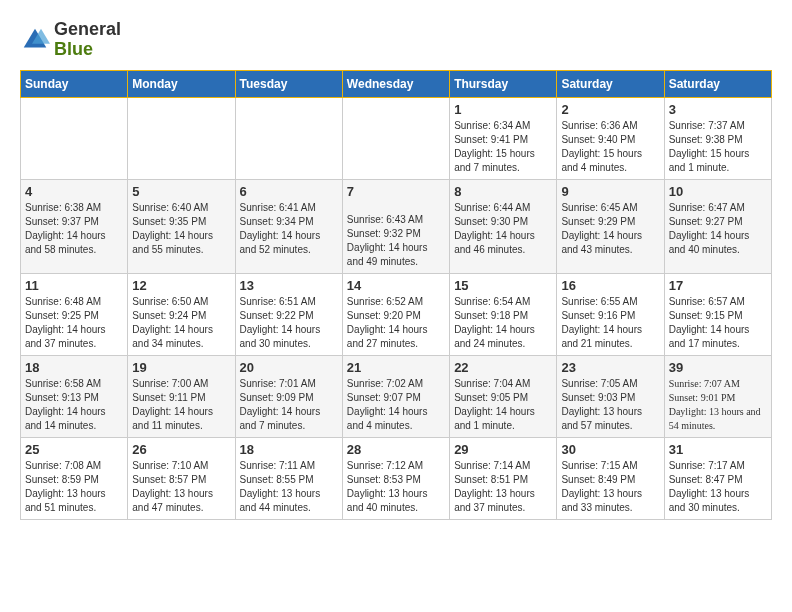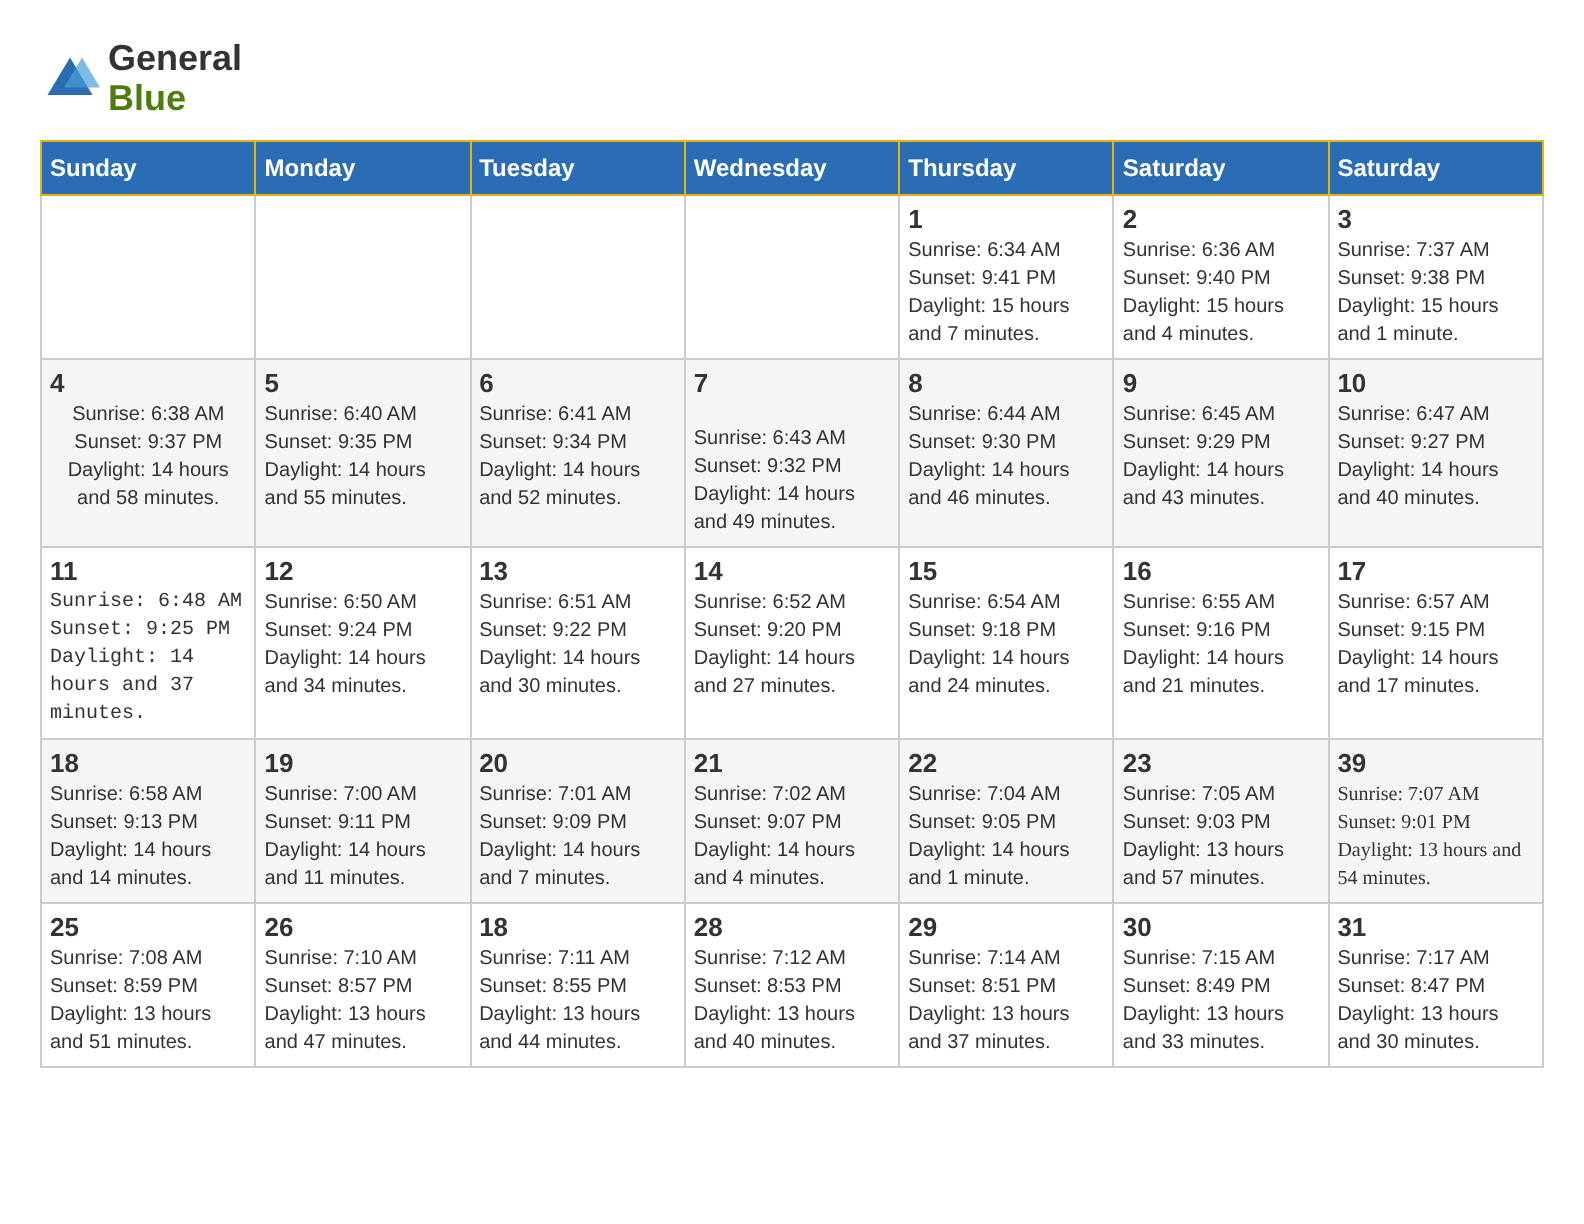--- a/index.html
+++ b/index.html
@@ -142,21 +142,21 @@
         <td>
           <div class="day-number">3</div>
           <div class="day-content" style="white-space: pre-line;">Sunrise: 7:37 AM
 Sunset: 9:38 PM
 Daylight: 15 hours and 1 minute.</div>
         </td>
       </tr>
       <tr>
         <td>
           <div class="day-number">4</div>
-          <div class="day-content" style="white-space: pre-line; text-align: center;">Sunrise: 6:38 AM
+          <div class="day-content" style="white-space: pre-line;">Sunrise: 6:38 AM
 Sunset: 9:37 PM
 Daylight: 14 hours and 58 minutes.</div>
         </td>
         <td>
           <div class="day-number">5</div>
           <div class="day-content" style="white-space: pre-line;">Sunrise: 6:40 AM
 Sunset: 9:35 PM
 Daylight: 14 hours and 55 minutes.</div>
         </td>
         <td>
@@ -186,21 +186,21 @@
         <td>
           <div class="day-number">10</div>
           <div class="day-content" style="white-space: pre-line;">Sunrise: 6:47 AM
 Sunset: 9:27 PM
 Daylight: 14 hours and 40 minutes.</div>
         </td>
       </tr>
       <tr>
         <td>
           <div class="day-number">11</div>
-          <div class="day-content" style="white-space: pre-line; font-family: Liberation Mono, monospace;">Sunrise: 6:48 AM
+          <div class="day-content" style="white-space: pre-line;">Sunrise: 6:48 AM
 Sunset: 9:25 PM
 Daylight: 14 hours and 37 minutes.</div>
         </td>
         <td>
           <div class="day-number">12</div>
           <div class="day-content" style="white-space: pre-line;">Sunrise: 6:50 AM
 Sunset: 9:24 PM
 Daylight: 14 hours and 34 minutes.</div>
         </td>
         <td>

